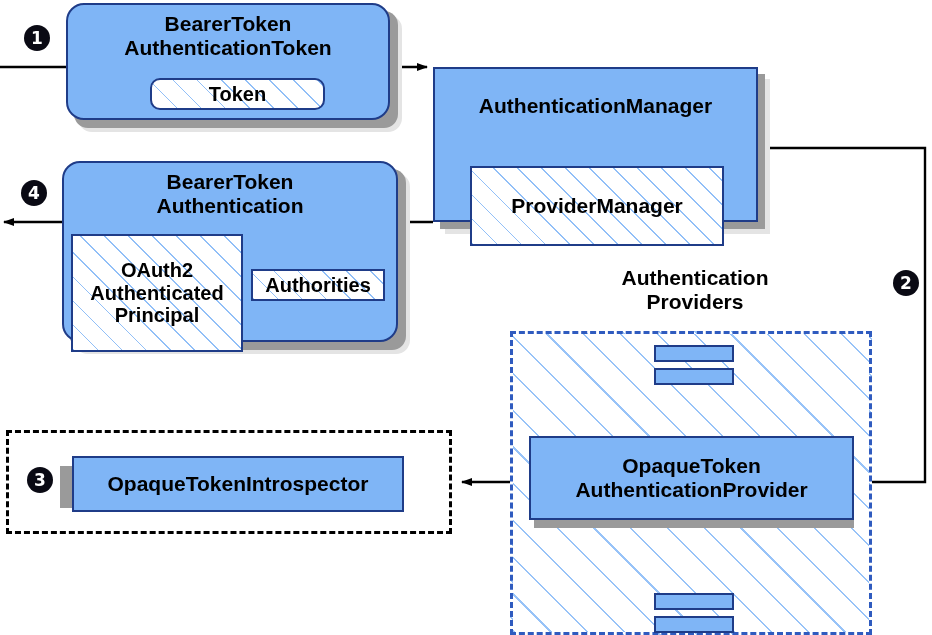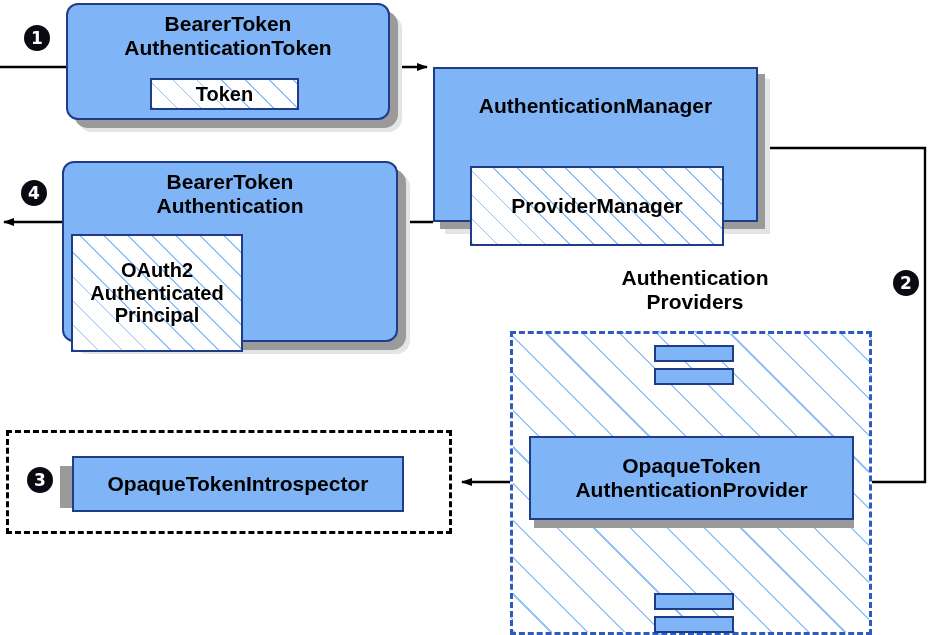--- a/index.html
+++ b/index.html
@@ -29,21 +29,21 @@
     box-sizing: border-box;
     background: #7FB5F6;
     border: 2px solid #1F3C88;
     display: flex;
     flex-direction: column;
     align-items: center;
     color: #000000;
     font-weight: bold;
     z-index: 3;
   }
-  .node.rounded { border-radius: 12px; }
+  .node.rounded { border-radius: 18px; }
   .node-title {
     text-align: center;
     line-height: 1.14;
     white-space: pre-line;
     font-weight: bold;
     color: #000;
   }
   
   .shadow {
     position: absolute;
@@ -183,38 +183,39 @@
   <div class="dashed-box dashed-blue" style="left:510px; top:331px; width:362px; height:304px;"></div>
 
   <div class="dashed-box dashed-black" style="left:6px; top:430px; width:446px; height:104px;"></div>
 
   <div class="shadow2 rounded" style="left:78px; top:15px; width:324px; height:117px;"></div>
   <div class="shadow rounded" style="left:74px; top:11px; width:324px; height:117px;"></div>
   <div class="node rounded" style="left:66px; top:3px; width:324px; height:117px;">
     <div class="node-title" style="font-size:21px; margin-top:7px;">BearerToken
 AuthenticationToken</div>
   </div>
-  <div class="inner" style="left:150px; top:78px; width:149px; height:32px; font-size:20px;">Token</div>
+  <div class="inner" style="left:150px; top:78px; width:175px; height:32px; font-size:20px;border-radius:10px;">Token</div>
 
   <div class="shadow2" style="left:445px; top:79px; width:325px; height:155px;"></div>
   <div class="shadow" style="left:440px; top:74px; width:325px; height:155px;"></div>
   <div class="node" style="left:433px; top:67px; width:325px; height:155px;">
     <div class="node-title" style="font-size:21px; margin-top:25px;">AuthenticationManager</div>
   </div>
   <div class="inner" style="left:470px; top:125px; width:254px; height:80px; font-size:21px;margin-top:41px;">ProviderManager</div>
 
   <div class="shadow2 rounded" style="left:74px; top:173px; width:336px; height:181px;"></div>
   <div class="shadow rounded" style="left:70px; top:169px; width:336px; height:181px;"></div>
   <div class="node rounded" style="left:62px; top:161px; width:336px; height:181px;">
     <div class="node-title" style="font-size:21px; margin-top:7px;">BearerToken
 Authentication</div>
   </div>
   <div class="inner" style="left:71px; top:234px; width:172px; height:118px; font-size:20px;">OAuth2
 Authenticated
 Principal</div>
+  <div class="inner" style="left:251px; top:269px; width:134px; height:32px; font-size:20px;">Authorities</div>
 
   <div class="bar" style="left:654px; top:345px; width:80px; height:17px;"></div>
   <div class="bar" style="left:654px; top:368px; width:80px; height:17px;"></div>
 
   <div class="shadow2" style="left:538px; top:448px; width:320px; height:84px;"></div>
   <div class="shadow" style="left:534px; top:444px; width:320px; height:84px;"></div>
   <div class="node" style="left:529px; top:436px; width:325px; height:84px; justify-content:center;">
     <div class="node-title" style="font-size:21px;">OpaqueToken
 AuthenticationProvider</div>
   </div>

